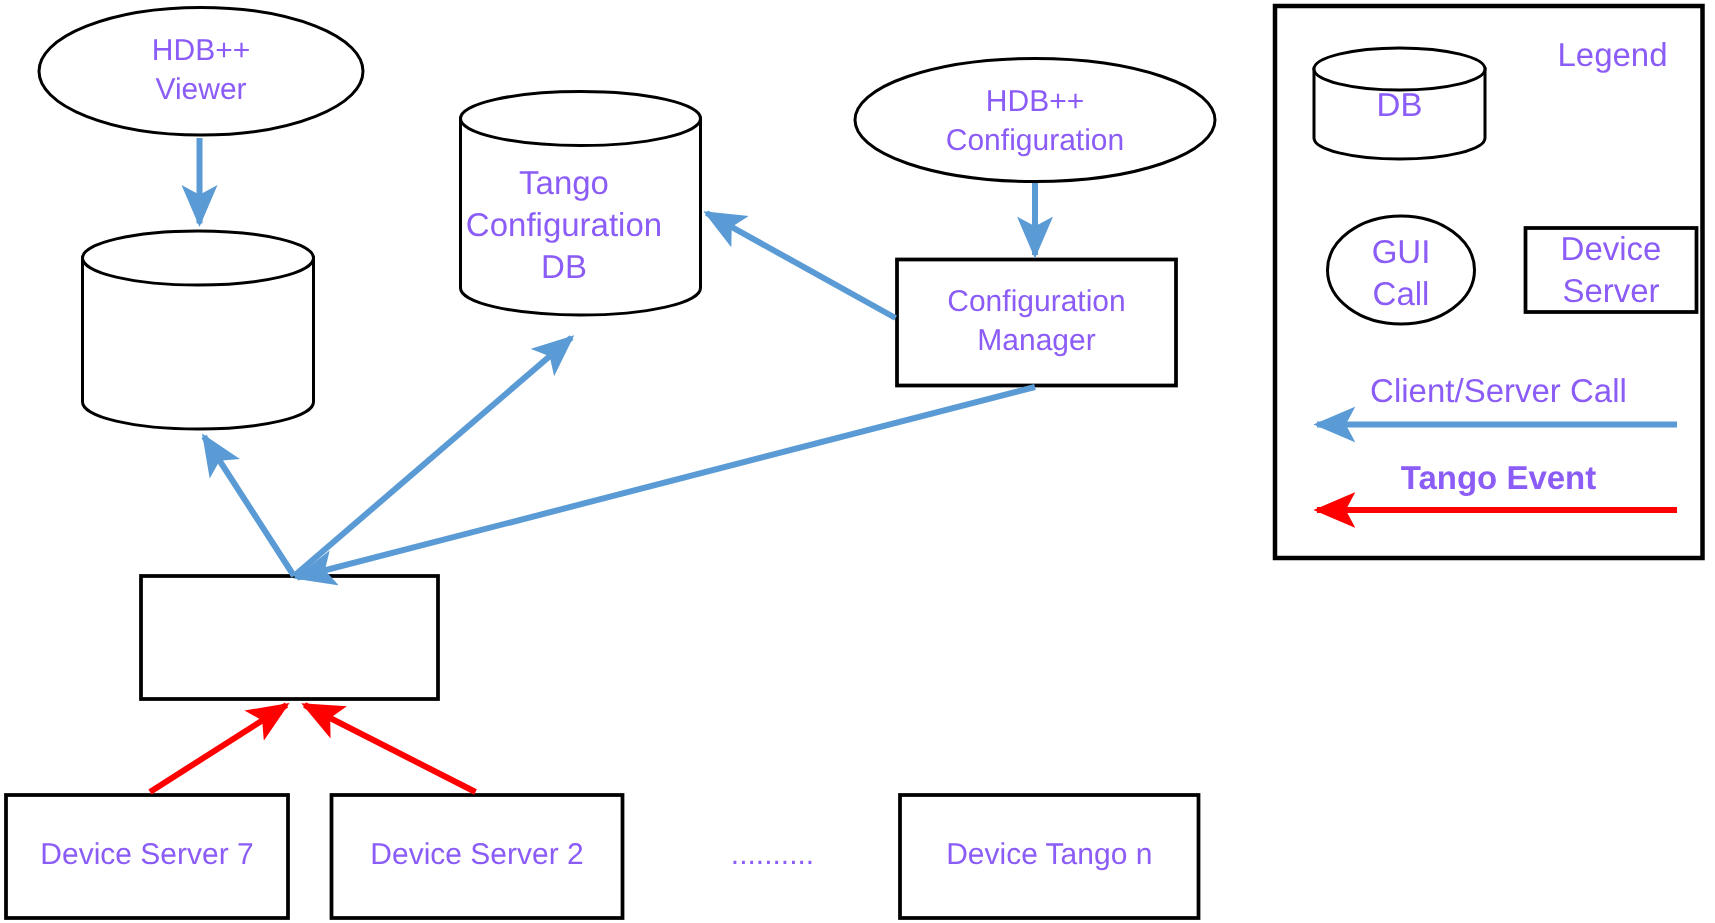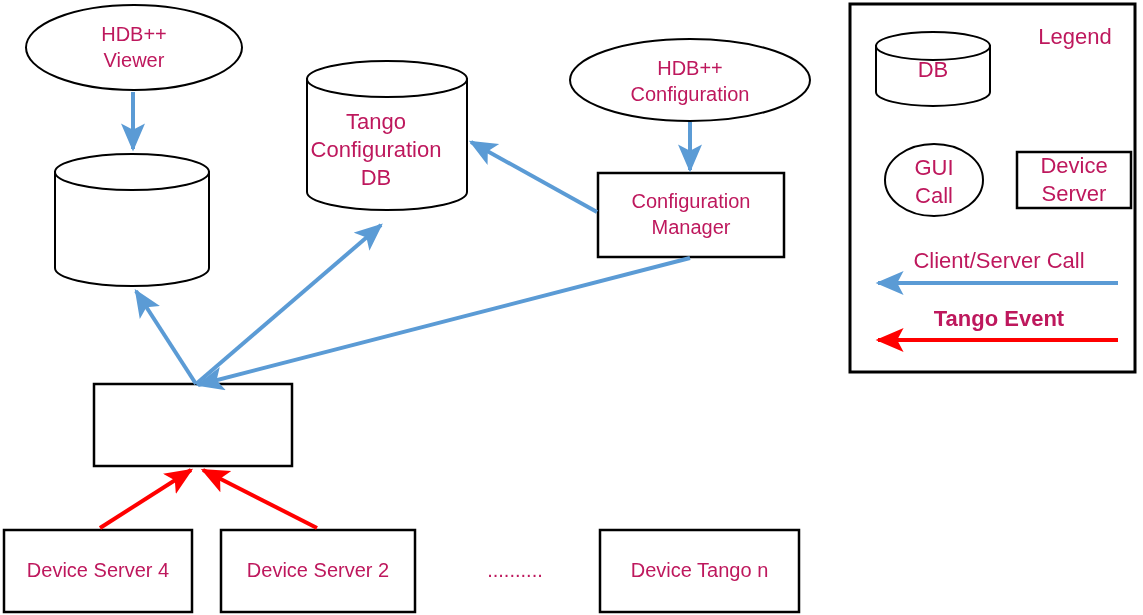--- a/index.html
+++ b/index.html
@@ -28,21 +28,21 @@
   }
   .node-label {
     position: absolute;
     display: flex;
     align-items: center;
     justify-content: center;
     text-align: center;
     line-height: 1.28;
     white-space: pre-line;
     pointer-events: none;
-    color: #be185d;
+    color: #8b5cf6;
   }
   .lbl-20 { font-size: 20px; }
   .lbl-19 { font-size: 22px; }
 </style>
 </head>
 <body>
 
 <div id="diagram-root">
 
   <svg id="diagram-svg" viewBox="0 0 1143 615" xmlns="http://www.w3.org/2000/svg">
@@ -119,21 +119,21 @@
 Configuration
 DB</div>
 
   <div class="node-label lbl-20" style="left:575px; top:52px; width:230px; height:60px;">HDB++
 Configuration</div>
 
   <div class="node-label lbl-20" style="left:600px; top:184px; width:182px; height:62px;">Configuration
 Manager</div>
 
 
-  <div class="node-label lbl-20" style="left:6px; top:556px; width:184px; height:30px;">Device Server 4</div>
+  <div class="node-label lbl-20" style="left:6px; top:556px; width:184px; height:30px;">Device Server 7</div>
 
   <div class="node-label lbl-20" style="left:223px; top:556px; width:190px; height:30px;">Device Server 2</div>
 
   <div class="node-label lbl-20" style="left:470px; top:556px; width:90px; height:30px;">..........</div>
 
   <div class="node-label lbl-20" style="left:602px; top:556px; width:195px; height:30px;">Device Tango n</div>
 
   <div class="node-label lbl-19" style="left:1025px; top:23px; width:100px; height:28px;">Legend</div>
 
   <div class="node-label lbl-19" style="left:885px; top:56px; width:96px; height:28px;">DB</div>

